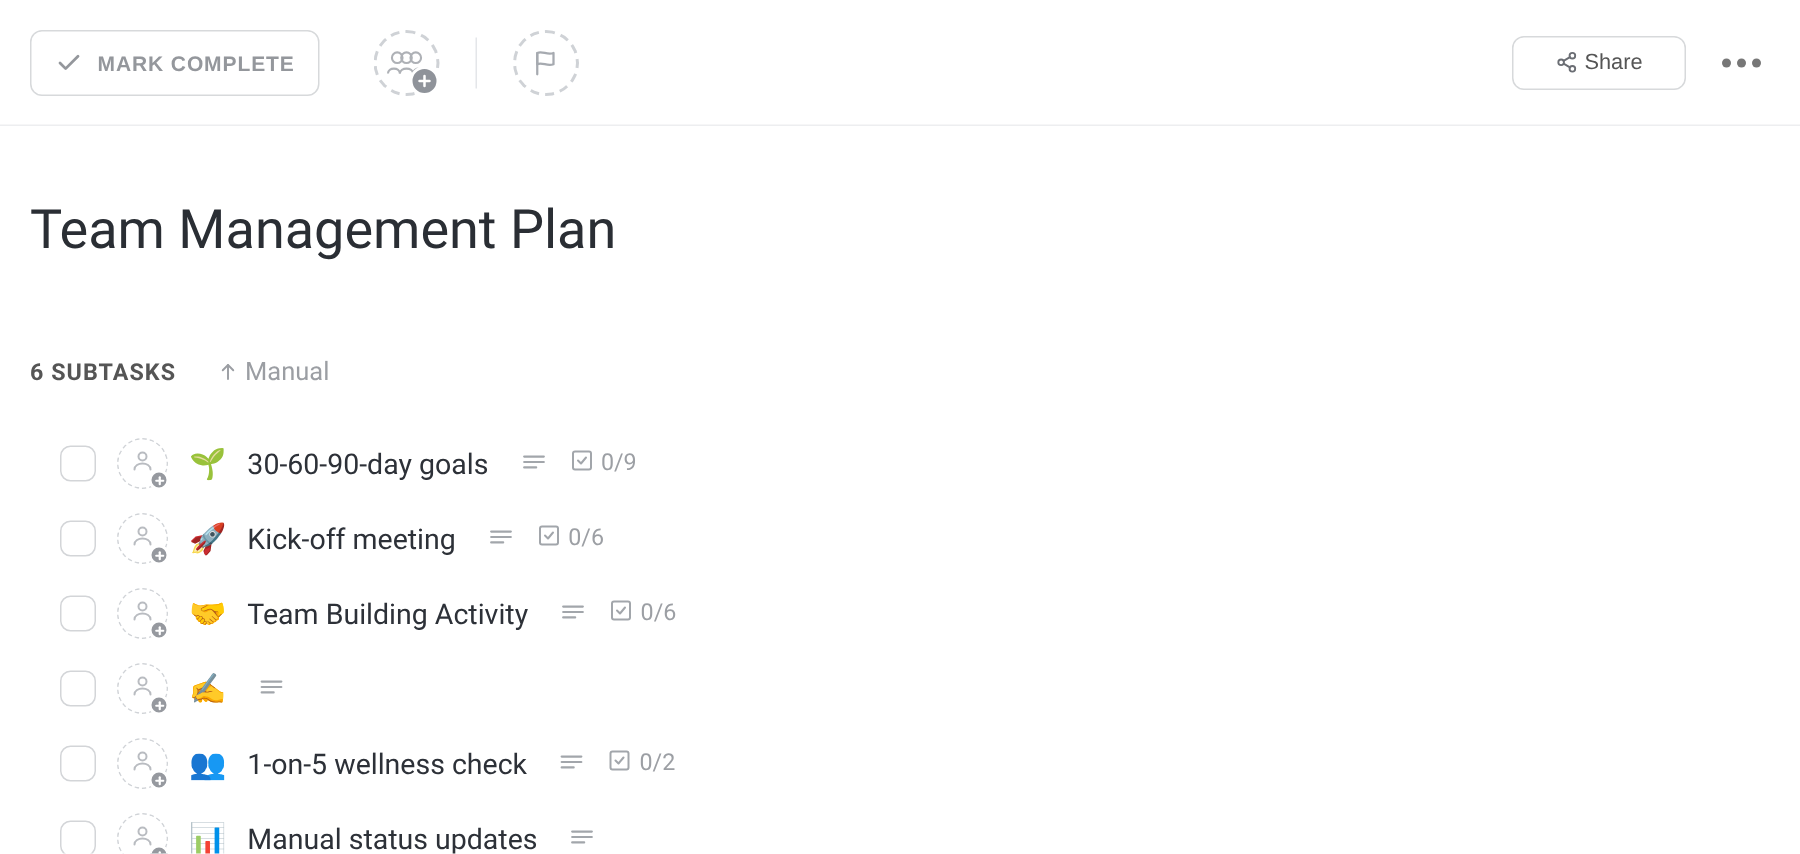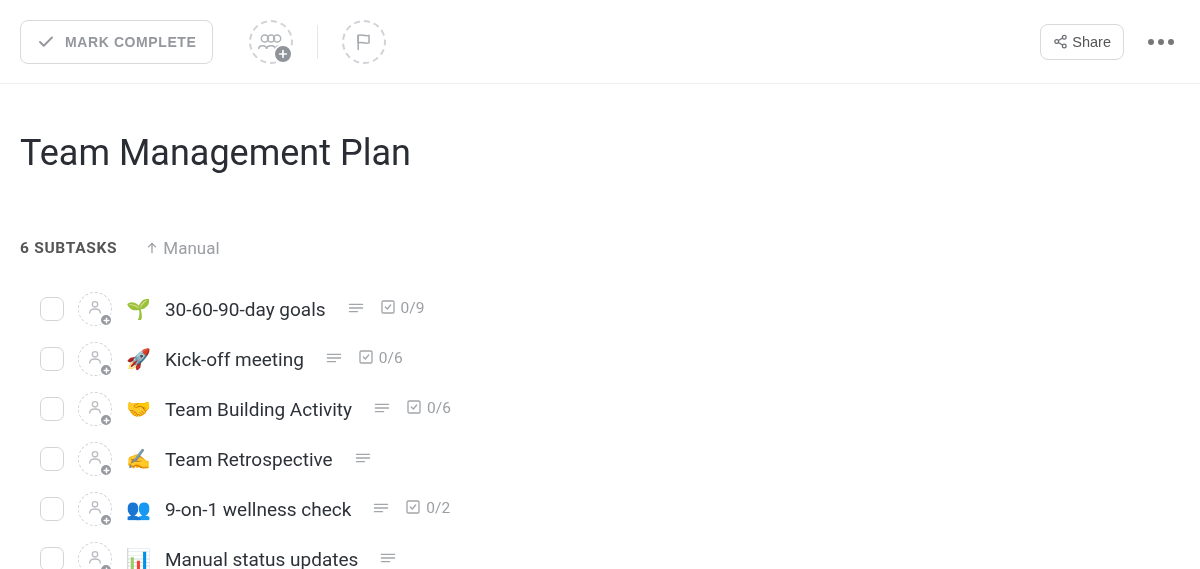--- a/index.html
+++ b/index.html
@@ -73,21 +73,21 @@
     display: flex;
     align-items: center;
     gap: 18px;
   }
   .share-btn {
     display: flex;
     align-items: center;
     gap: 4px;
     border: 1.5px solid #d7d9db;
     border-radius: 8px;
-    padding: 6px 12px;
+    padding: 6px 28px;
     font-size: 14.5px;
     color: #555;
     cursor: pointer;
     background: #fff;
     height: 36px;
   }
   .more-dots {
     display: flex;
     gap: 4px;
     cursor: pointer;
@@ -347,21 +347,20 @@
               <path d="M4 21c0-4 4-6 8-6s8 2 8 6"></path>
             </svg></span>
           <div class="plus-mini">
             <svg width="7" height="7" viewBox="0 0 12 12" stroke="currentColor" stroke-width="2.5" stroke-linecap="round">
               <line x1="6" y1="2" x2="6" y2="10"></line>
               <line x1="2" y1="6" x2="10" y2="6"></line>
             </svg>
           </div>
         </div>
         <span class="task-emoji">✍️</span>
-        <span class="task-name">Team Retrospective</span>
         <span class="icon-desc"><svg width="16" height="14" viewBox="0 0 22 16" stroke="#a2a6ab" stroke-width="2" stroke-linecap="round">
             <line x1="2" y1="3" x2="20" y2="3"></line>
             <line x1="2" y1="8" x2="20" y2="8"></line>
             <line x1="2" y1="13" x2="13" y2="13"></line>
           </svg></span>
       </div>
       <div class="task-row">
         <div class="status-box"></div>
         <div class="assignee">
           <span><svg width="16" height="16" viewBox="0 0 24 24" fill="none" stroke="currentColor" stroke-width="2" stroke-linecap="round" stroke-linejoin="round">
@@ -369,21 +368,21 @@
               <path d="M4 21c0-4 4-6 8-6s8 2 8 6"></path>
             </svg></span>
           <div class="plus-mini">
             <svg width="7" height="7" viewBox="0 0 12 12" stroke="currentColor" stroke-width="2.5" stroke-linecap="round">
               <line x1="6" y1="2" x2="6" y2="10"></line>
               <line x1="2" y1="6" x2="10" y2="6"></line>
             </svg>
           </div>
         </div>
         <span class="task-emoji">👥</span>
-        <span class="task-name">9-on-1 wellness check</span>
+        <span class="task-name">1-on-5 wellness check</span>
         <span class="icon-desc"><svg width="16" height="14" viewBox="0 0 22 16" stroke="#a2a6ab" stroke-width="2" stroke-linecap="round">
             <line x1="2" y1="3" x2="20" y2="3"></line>
             <line x1="2" y1="8" x2="20" y2="8"></line>
             <line x1="2" y1="13" x2="13" y2="13"></line>
           </svg></span>
         <span class="checklist-badge">
           <span><svg width="16" height="16" viewBox="0 0 24 24" fill="none" stroke="#a2a6ab" stroke-width="2" stroke-linecap="round" stroke-linejoin="round">
               <rect x="3" y="3" width="18" height="18" rx="2"></rect>
               <polyline points="8 12 11 15 16 9"></polyline>
             </svg></span>

